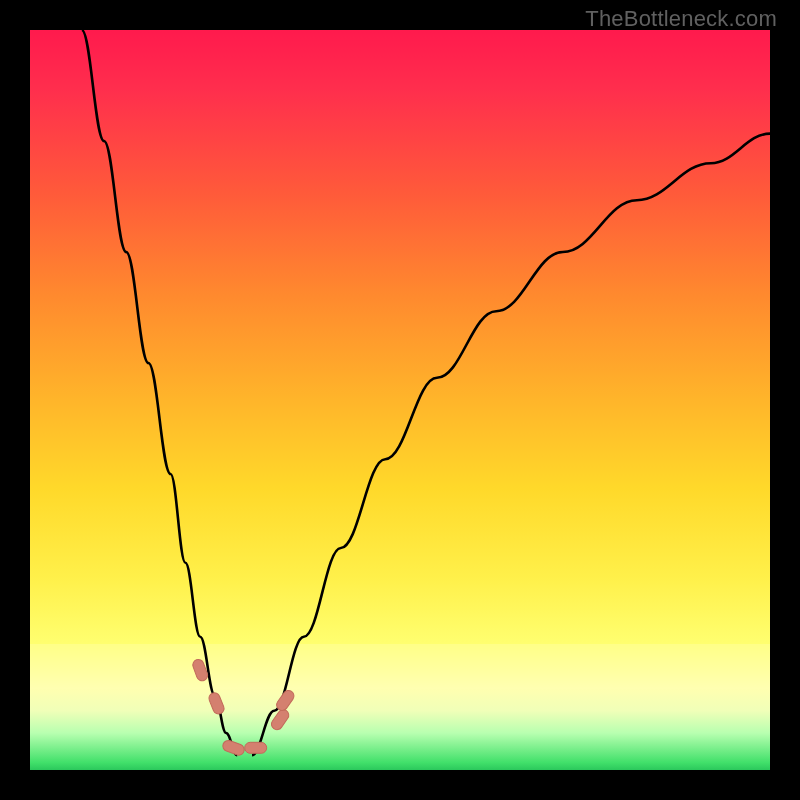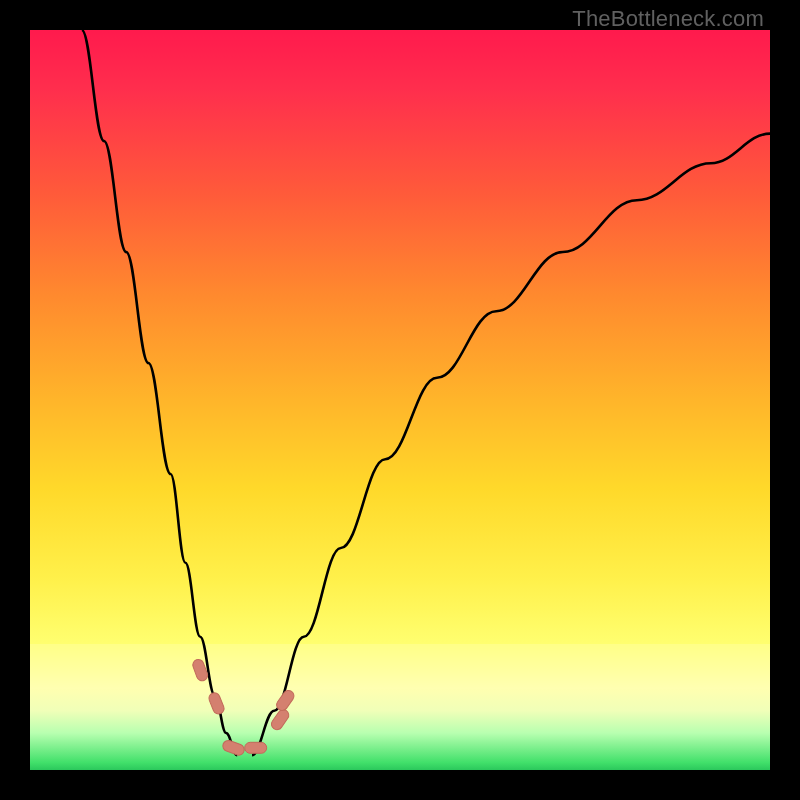--- a/index.html
+++ b/index.html
@@ -47,21 +47,21 @@
   .yellow-band {
     position: absolute;
     left: 0; right: 0;
     top: 83%;
     height: 6%;
     background: rgba(255, 255, 180, 0.35);
   }
   .watermark {
     position: absolute;
     top: 6px;
-    right: 36px;
+    right: 23px;
     color: #606060;
     font-size: 22px;
     letter-spacing: 0.2px;
     user-select: none;
   }
   svg.curves {
     position: absolute;
     inset: 0;
   }
   .curve {

